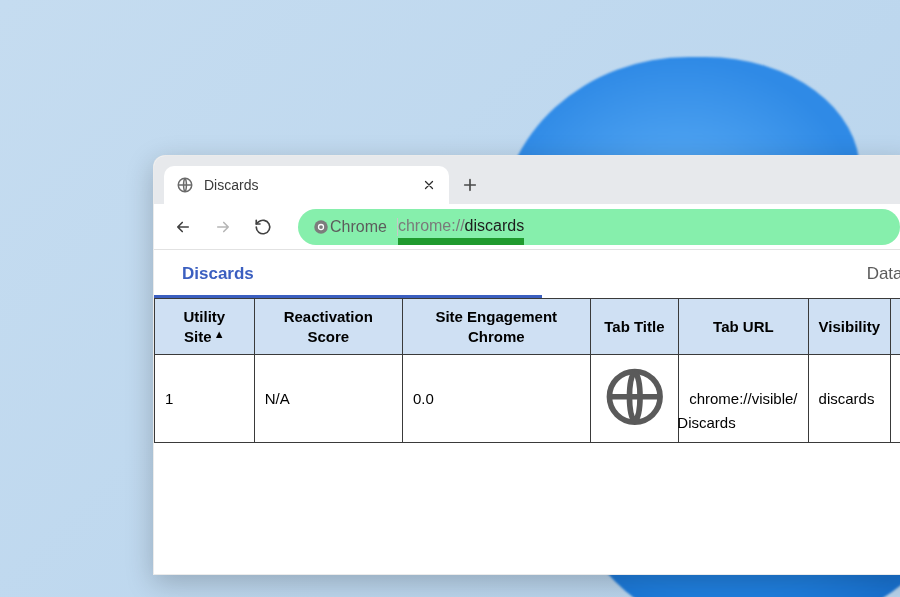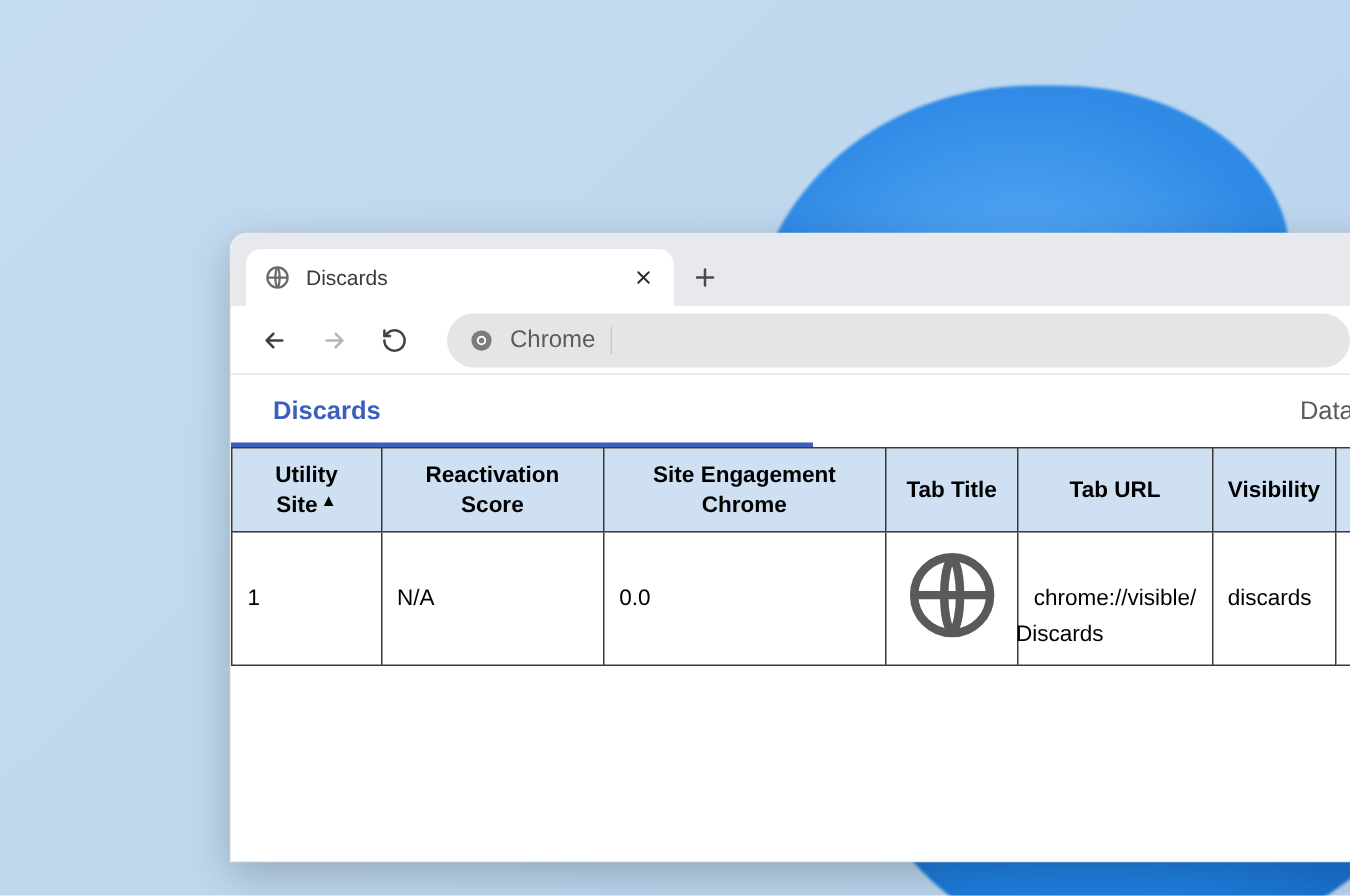--- a/index.html
+++ b/index.html
@@ -84,26 +84,25 @@
       display: flex; align-items: center; justify-content: center;
       color: #414141;
       border-radius: 50%;
     }
     .nav-btn.fwd { color: #b6b6b6; }
     .nav-btn svg { width: 18px; height: 18px; }
     .omnibox {
       margin-left: 12px;
       flex: 1;
       height: 36px;
-      background: #e5e5e5;
+      background: #86efac;
       border-radius: 20px;
       display: flex;
       align-items: center;
       padding: 0 14px;
-      gap: 10px;
       font-size: 16px;
       color: #555;
       position: relative;
     }
     .omnibox .chrome-ball { width: 18px; height: 18px; flex-shrink: 0; color: #6a6a6a; }
     .omnibox .origin-label { color: #5c5c5c; font-size: 16px; padding-right: 10px; border-right: 1px solid #c8c8c8; }
     .omnibox .url-wrap { position: relative; padding-bottom: 2px; }
     .omnibox .url-dim { color: #7a7a7a; }
     .omnibox .url-bold { color: #1d1d1d; }
     .omnibox .underline-hl {
@@ -213,20 +212,24 @@
     </div>
     <div class="omnibox">
       <span class="chrome-ball">
         <svg viewBox="0 0 24 24">
             <circle cx="12" cy="12" r="9" fill="#7c7c7c"></circle>
             <circle cx="12" cy="12" r="4.2" fill="#ffffff"></circle>
             <circle cx="12" cy="12" r="2.5" fill="#7c7c7c"></circle>
           </svg>
       </span>
       <span class="origin-label">Chrome</span>
+      <span class="url-wrap">
+        <span class="url-dim">chrome://</span><span class="url-bold">discards</span>
+        <span class="underline-hl"></span>
+      </span>
     </div>
   </div>
 
   <div class="content">
     <div class="page-tabs">
       <div class="page-tab active">Discards</div>
       <div class="page-tab right">Datab</div>
     </div>
 
 

